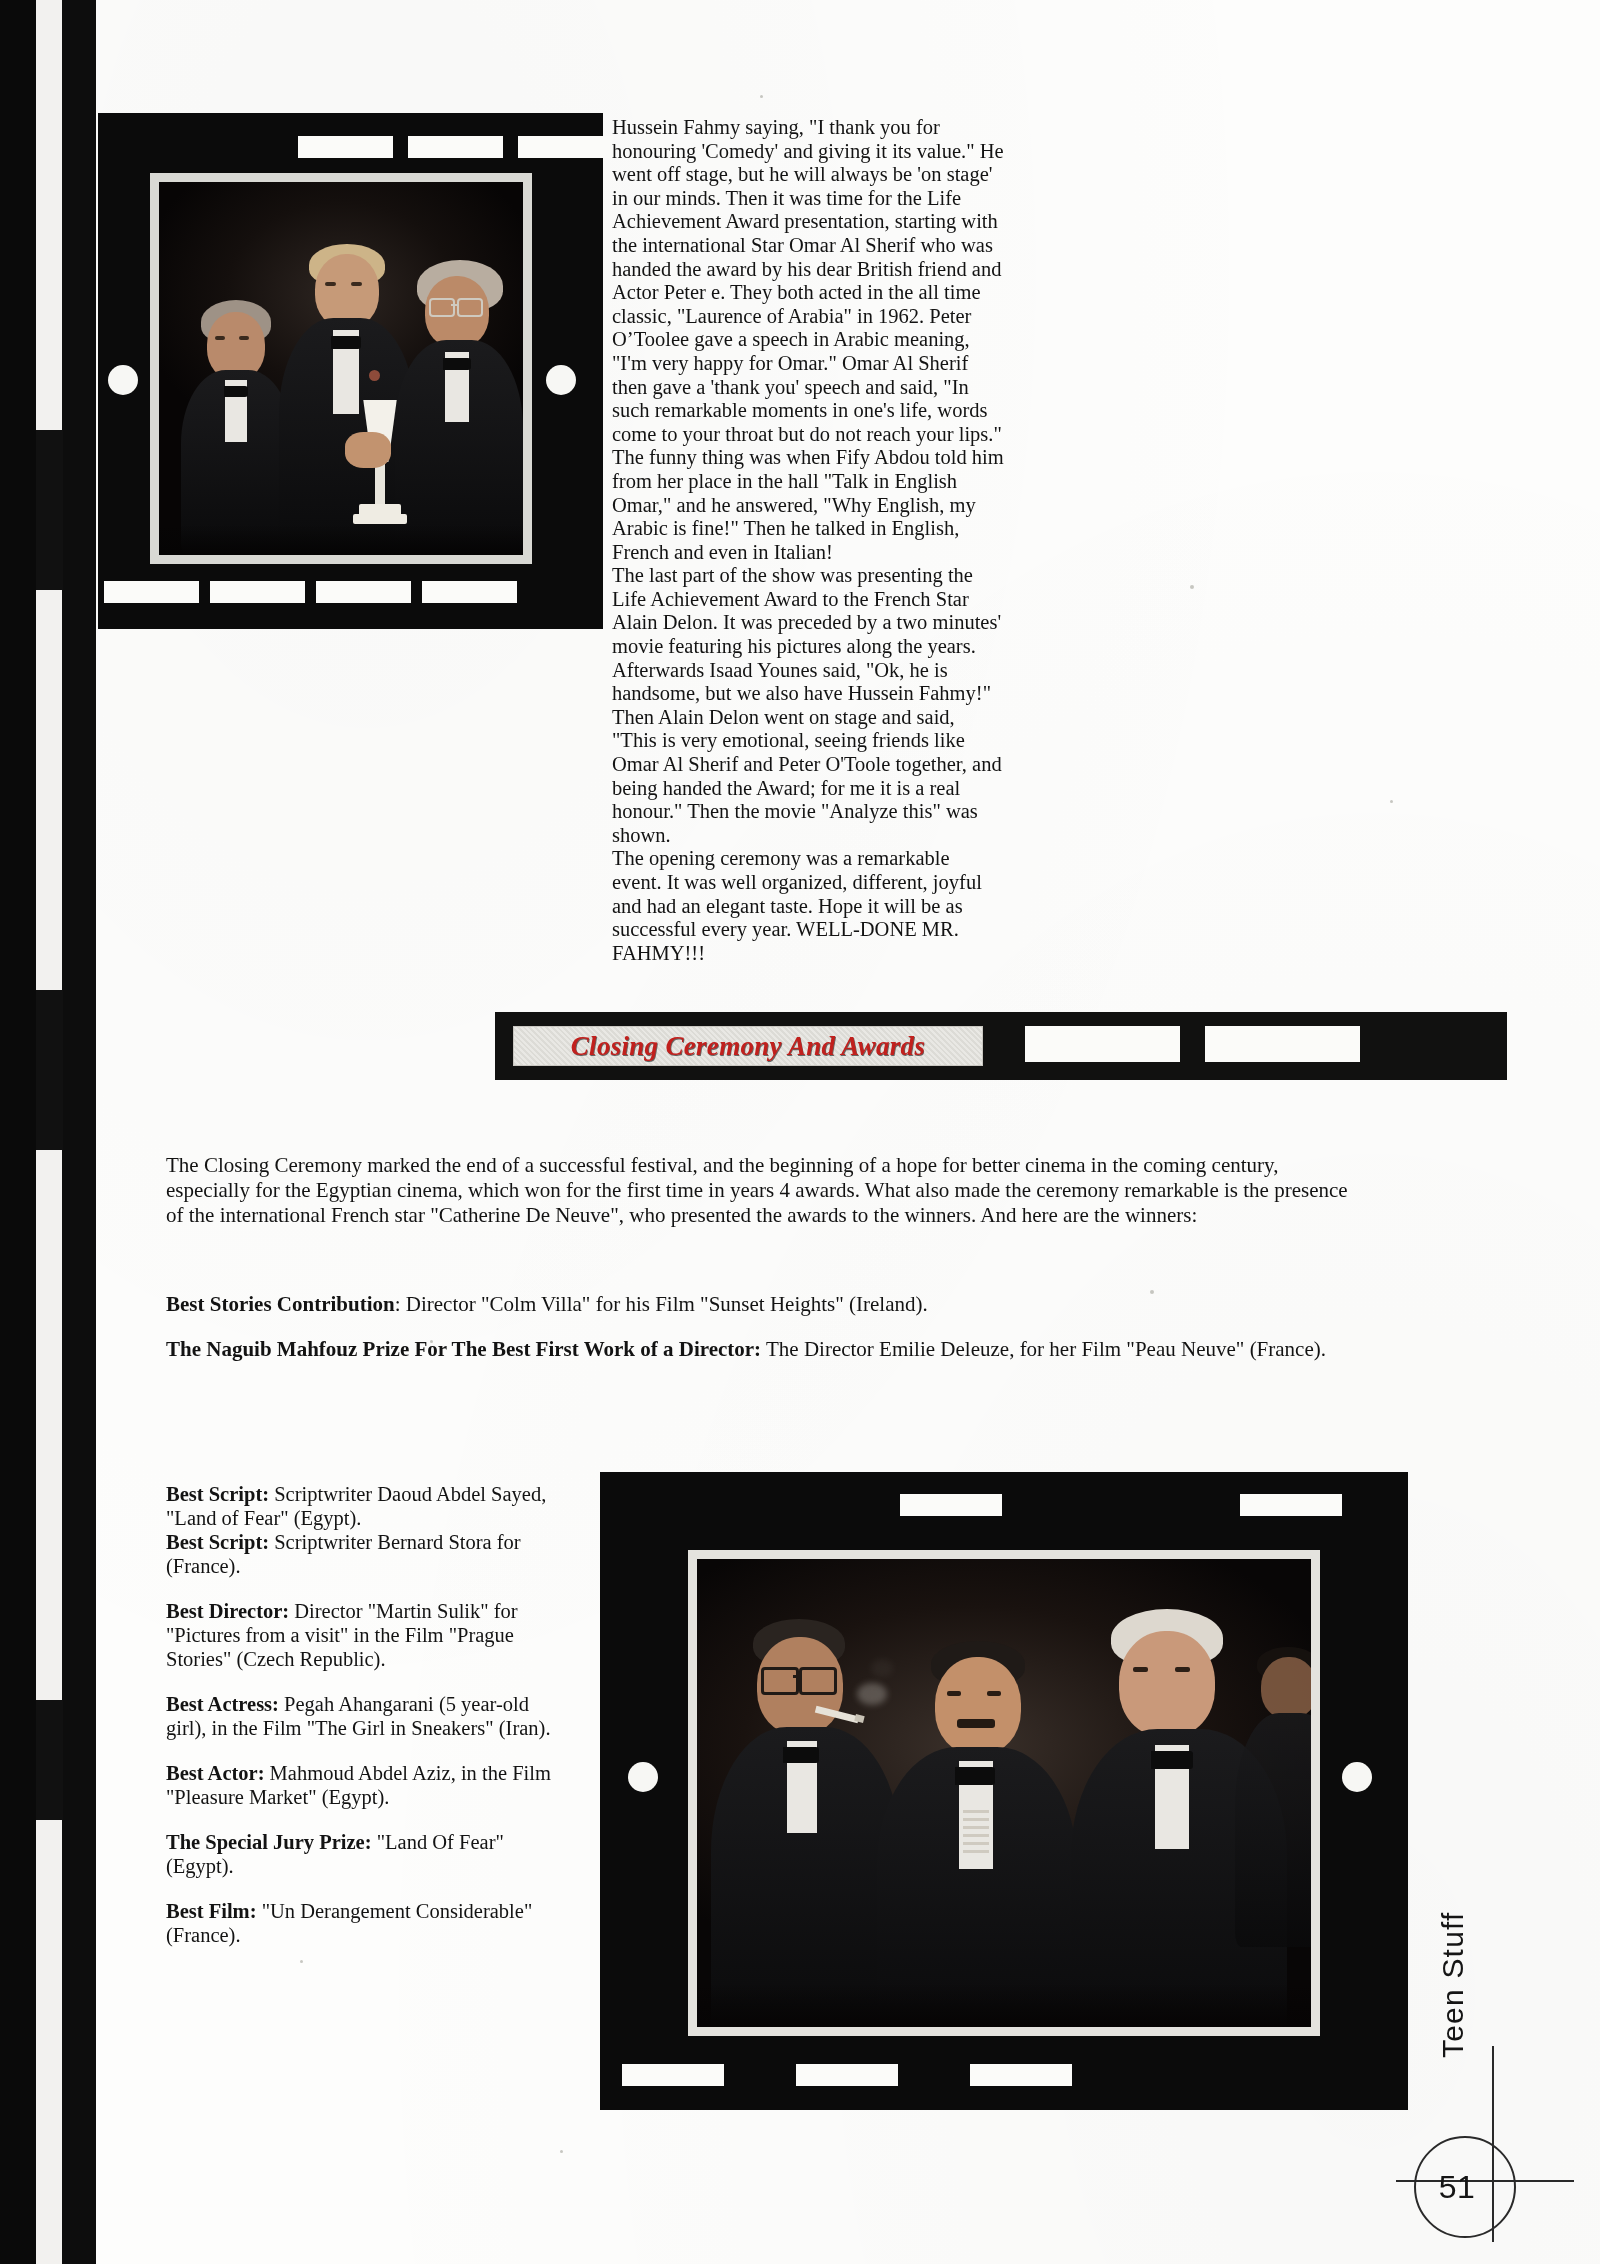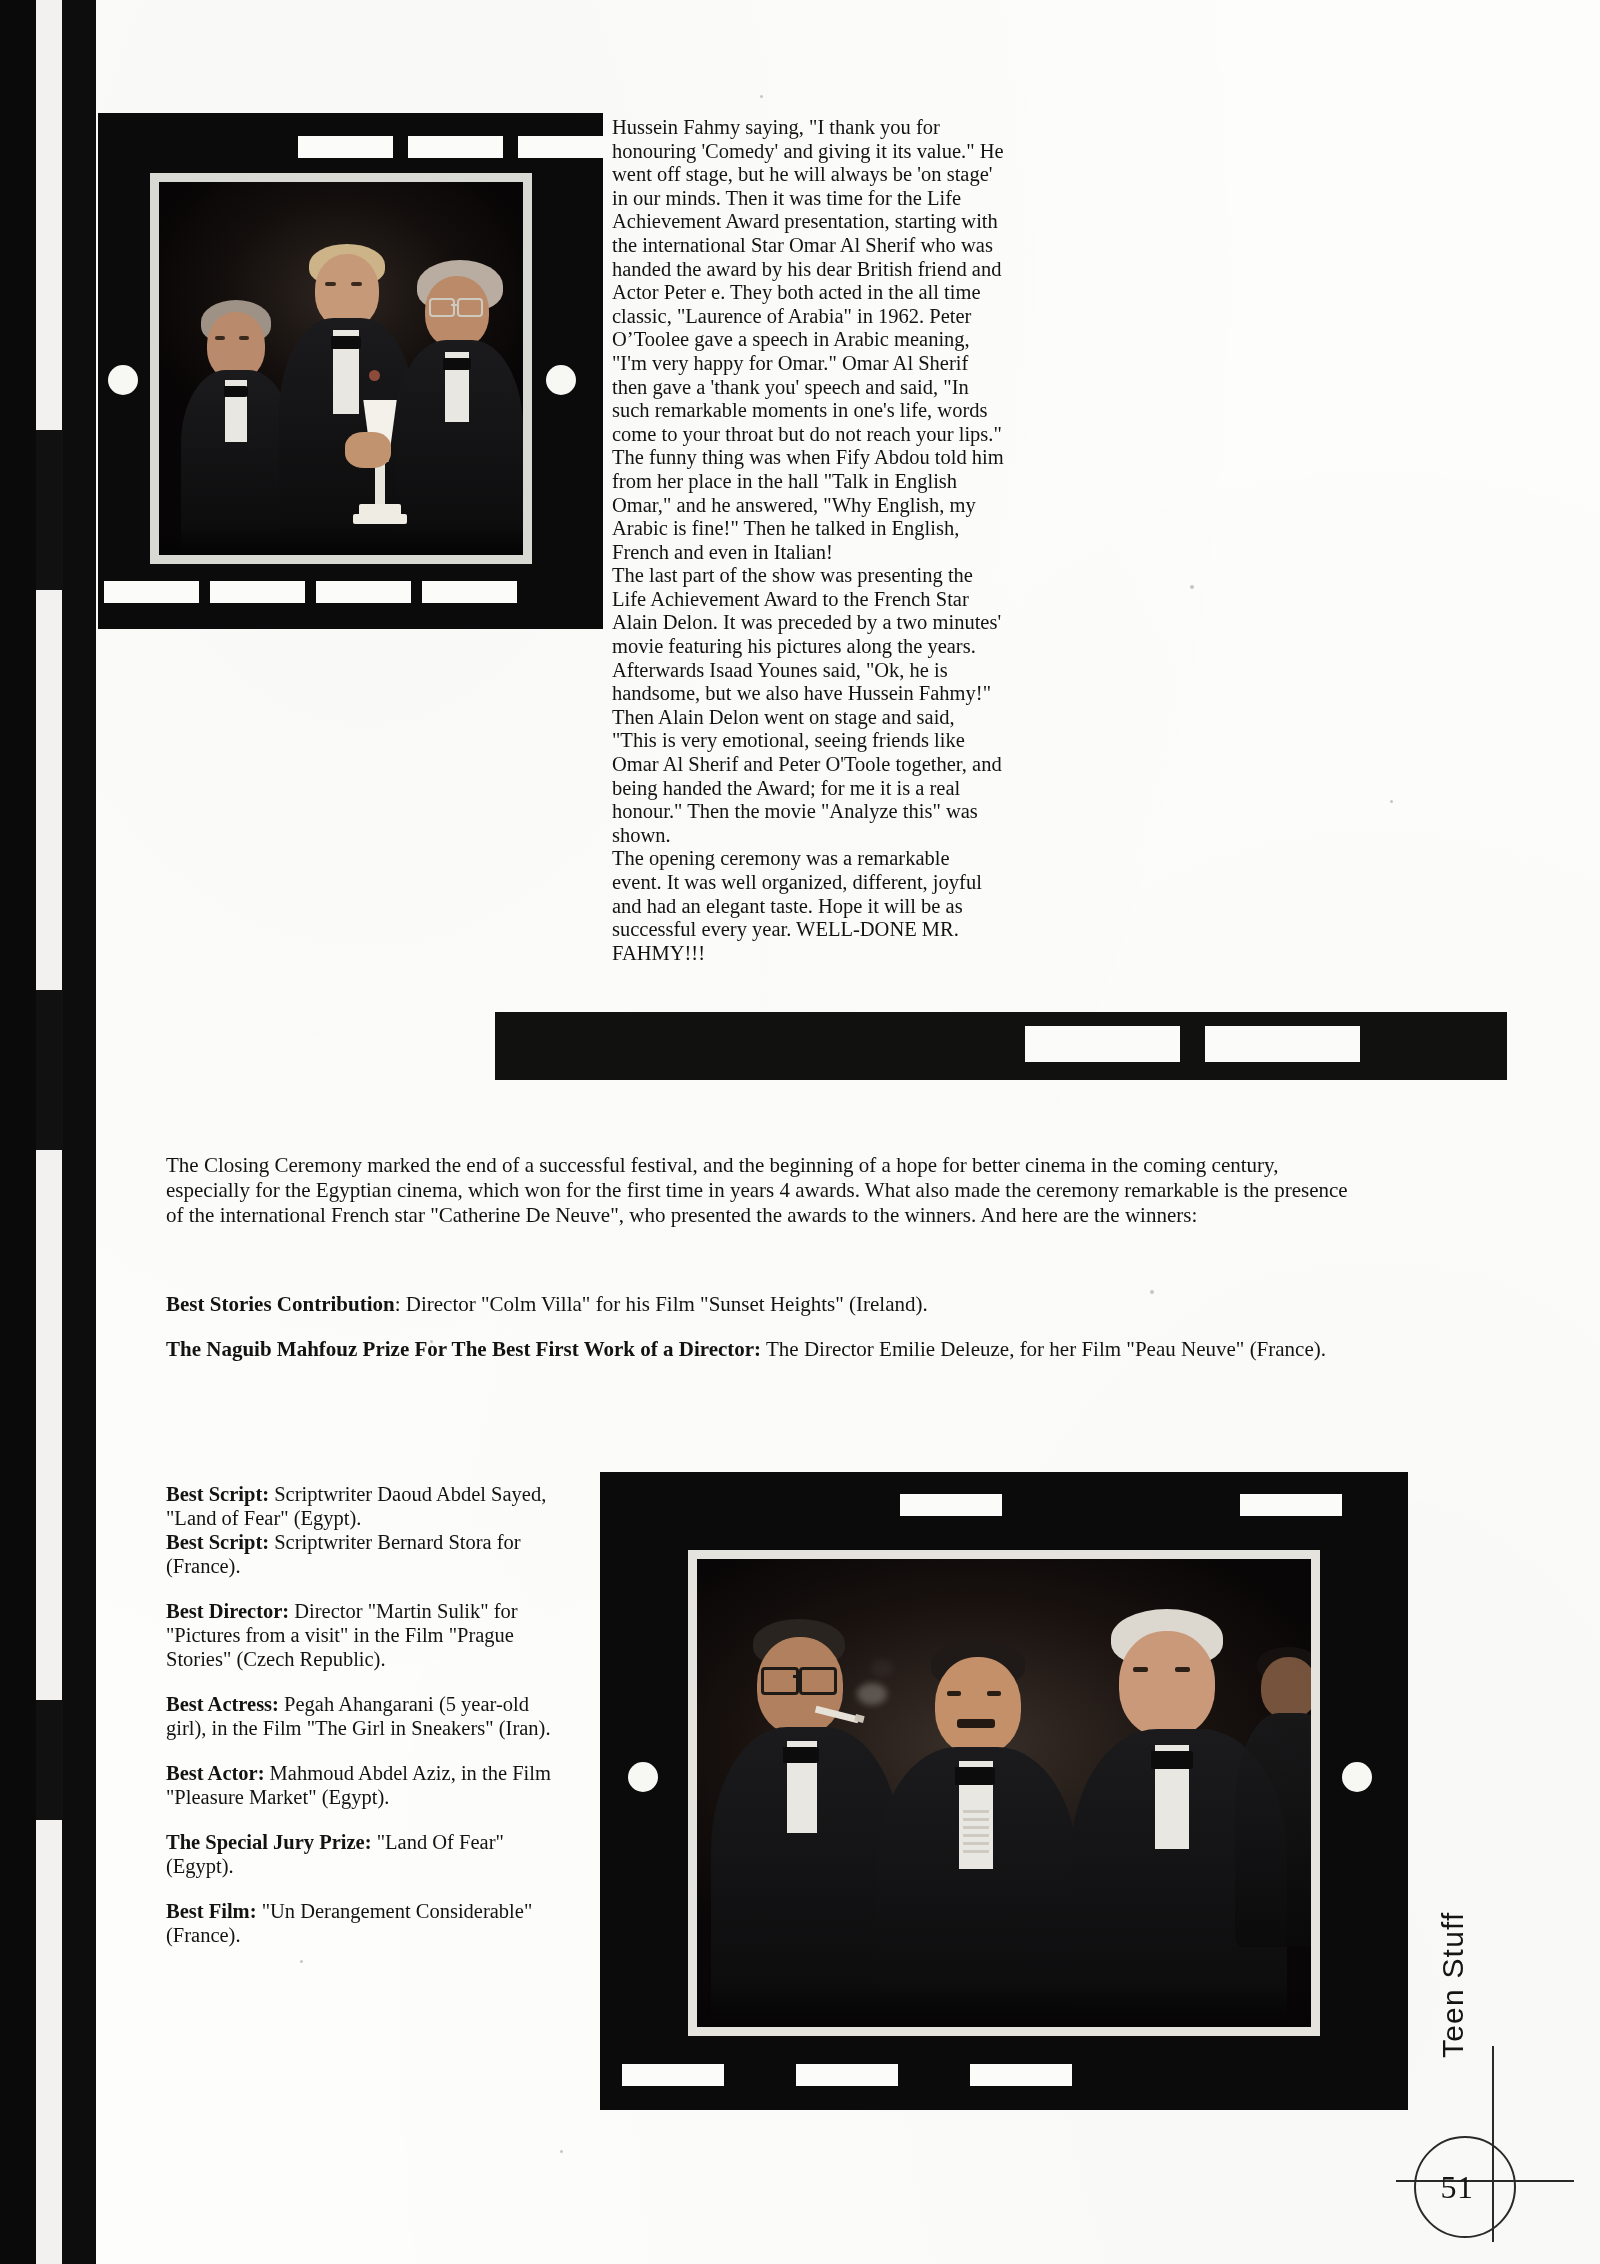--- a/index.html
+++ b/index.html
@@ -163,21 +163,21 @@
   
   .folio{position:absolute;left:1396px;top:2030px;width:200px;height:210px;}
   .folio-rule{position:absolute;left:0;top:150px;width:178px;height:2px;background:#2a2a2a;}
   .folio-vrule{position:absolute;left:96px;top:16px;width:2px;height:196px;background:#2a2a2a;}
   .folio-circle{
     position:absolute;left:18px;top:106px;width:98px;height:98px;border-radius:50%;
     border:2px solid #2a2a2a;
   }
   .folio-num{
     position:absolute;left:28px;top:139px;width:66px;
-    text-align:center;font-family:Liberation Serif, serif;
+    text-align:center;font-family:Liberation Sans, sans-serif;
     font-size:32px;color:#151515;letter-spacing:0.5px;
   }
   .folio-brand{
     position:absolute;left:74px;top:-6px;
     transform:rotate(-90deg);transform-origin:left bottom;
     font-family:"Liberation Sans", sans-serif;
     font-size:30px;letter-spacing:1.2px;color:#151515;white-space:nowrap;
   }
 
   
@@ -260,20 +260,23 @@
     </div>
   </div>
 
   <div class="top-copy col-text">
     <p>Hussein Fahmy saying, "I thank you for honouring 'Comedy' and giving it its value." He went off stage, but he will always be 'on stage' in our minds. Then it was time for the Life Achievement Award presentation, starting with the international Star Omar Al Sherif who was handed the award by his dear British friend and Actor Peter e. They both acted in the all time classic, "Laurence of Arabia" in 1962. Peter O’Toolee gave a speech in Arabic meaning, "I'm very happy for Omar." Omar Al Sherif then gave a 'thank you' speech and said, "In such remarkable moments in one's life, words come to your throat but do not reach your lips." The funny thing was when Fify Abdou told him from her place in the hall "Talk in English Omar," and he answered, "Why English, my Arabic is fine!" Then he talked in English, French and even in Italian!</p>
     <p>The last part of the show was presenting the Life Achievement Award to the French Star Alain Delon. It was preceded by a two minutes' movie featuring his pictures along the years. Afterwards Isaad Younes said, "Ok, he is handsome, but we also have Hussein Fahmy!" Then Alain Delon went on stage and said, "This is very emotional, seeing friends like Omar Al Sherif and Peter O'Toole together, and being handed the Award; for me it is a real honour." Then the movie "Analyze this" was shown.</p>
     <p>The opening ceremony was a remarkable event. It was well organized, different, joyful and had an elegant taste. Hope it will be as successful every year. WELL-DONE MR. FAHMY!!!</p>
   </div>
 
   <div class="banner-strip">
+    <div class="banner-plate">
+      <span class="banner-title">Closing Ceremony And Awards</span>
+    </div>
     <div class="perf p1"></div>
     <div class="perf p2"></div>
   </div>
 
   <div class="intro col-text">
     <p>The Closing Ceremony marked the end of a successful festival, and the beginning of a hope for better cinema in the coming century, especially for the Egyptian cinema, which won for the first time in years 4 awards. What also made the ceremony remarkable is the presence of the international French star "Catherine De Neuve", who presented the awards to the winners. And here are the winners:</p>
   </div>
 
   <div class="awards-wide col-text">
     <div class="blk">

